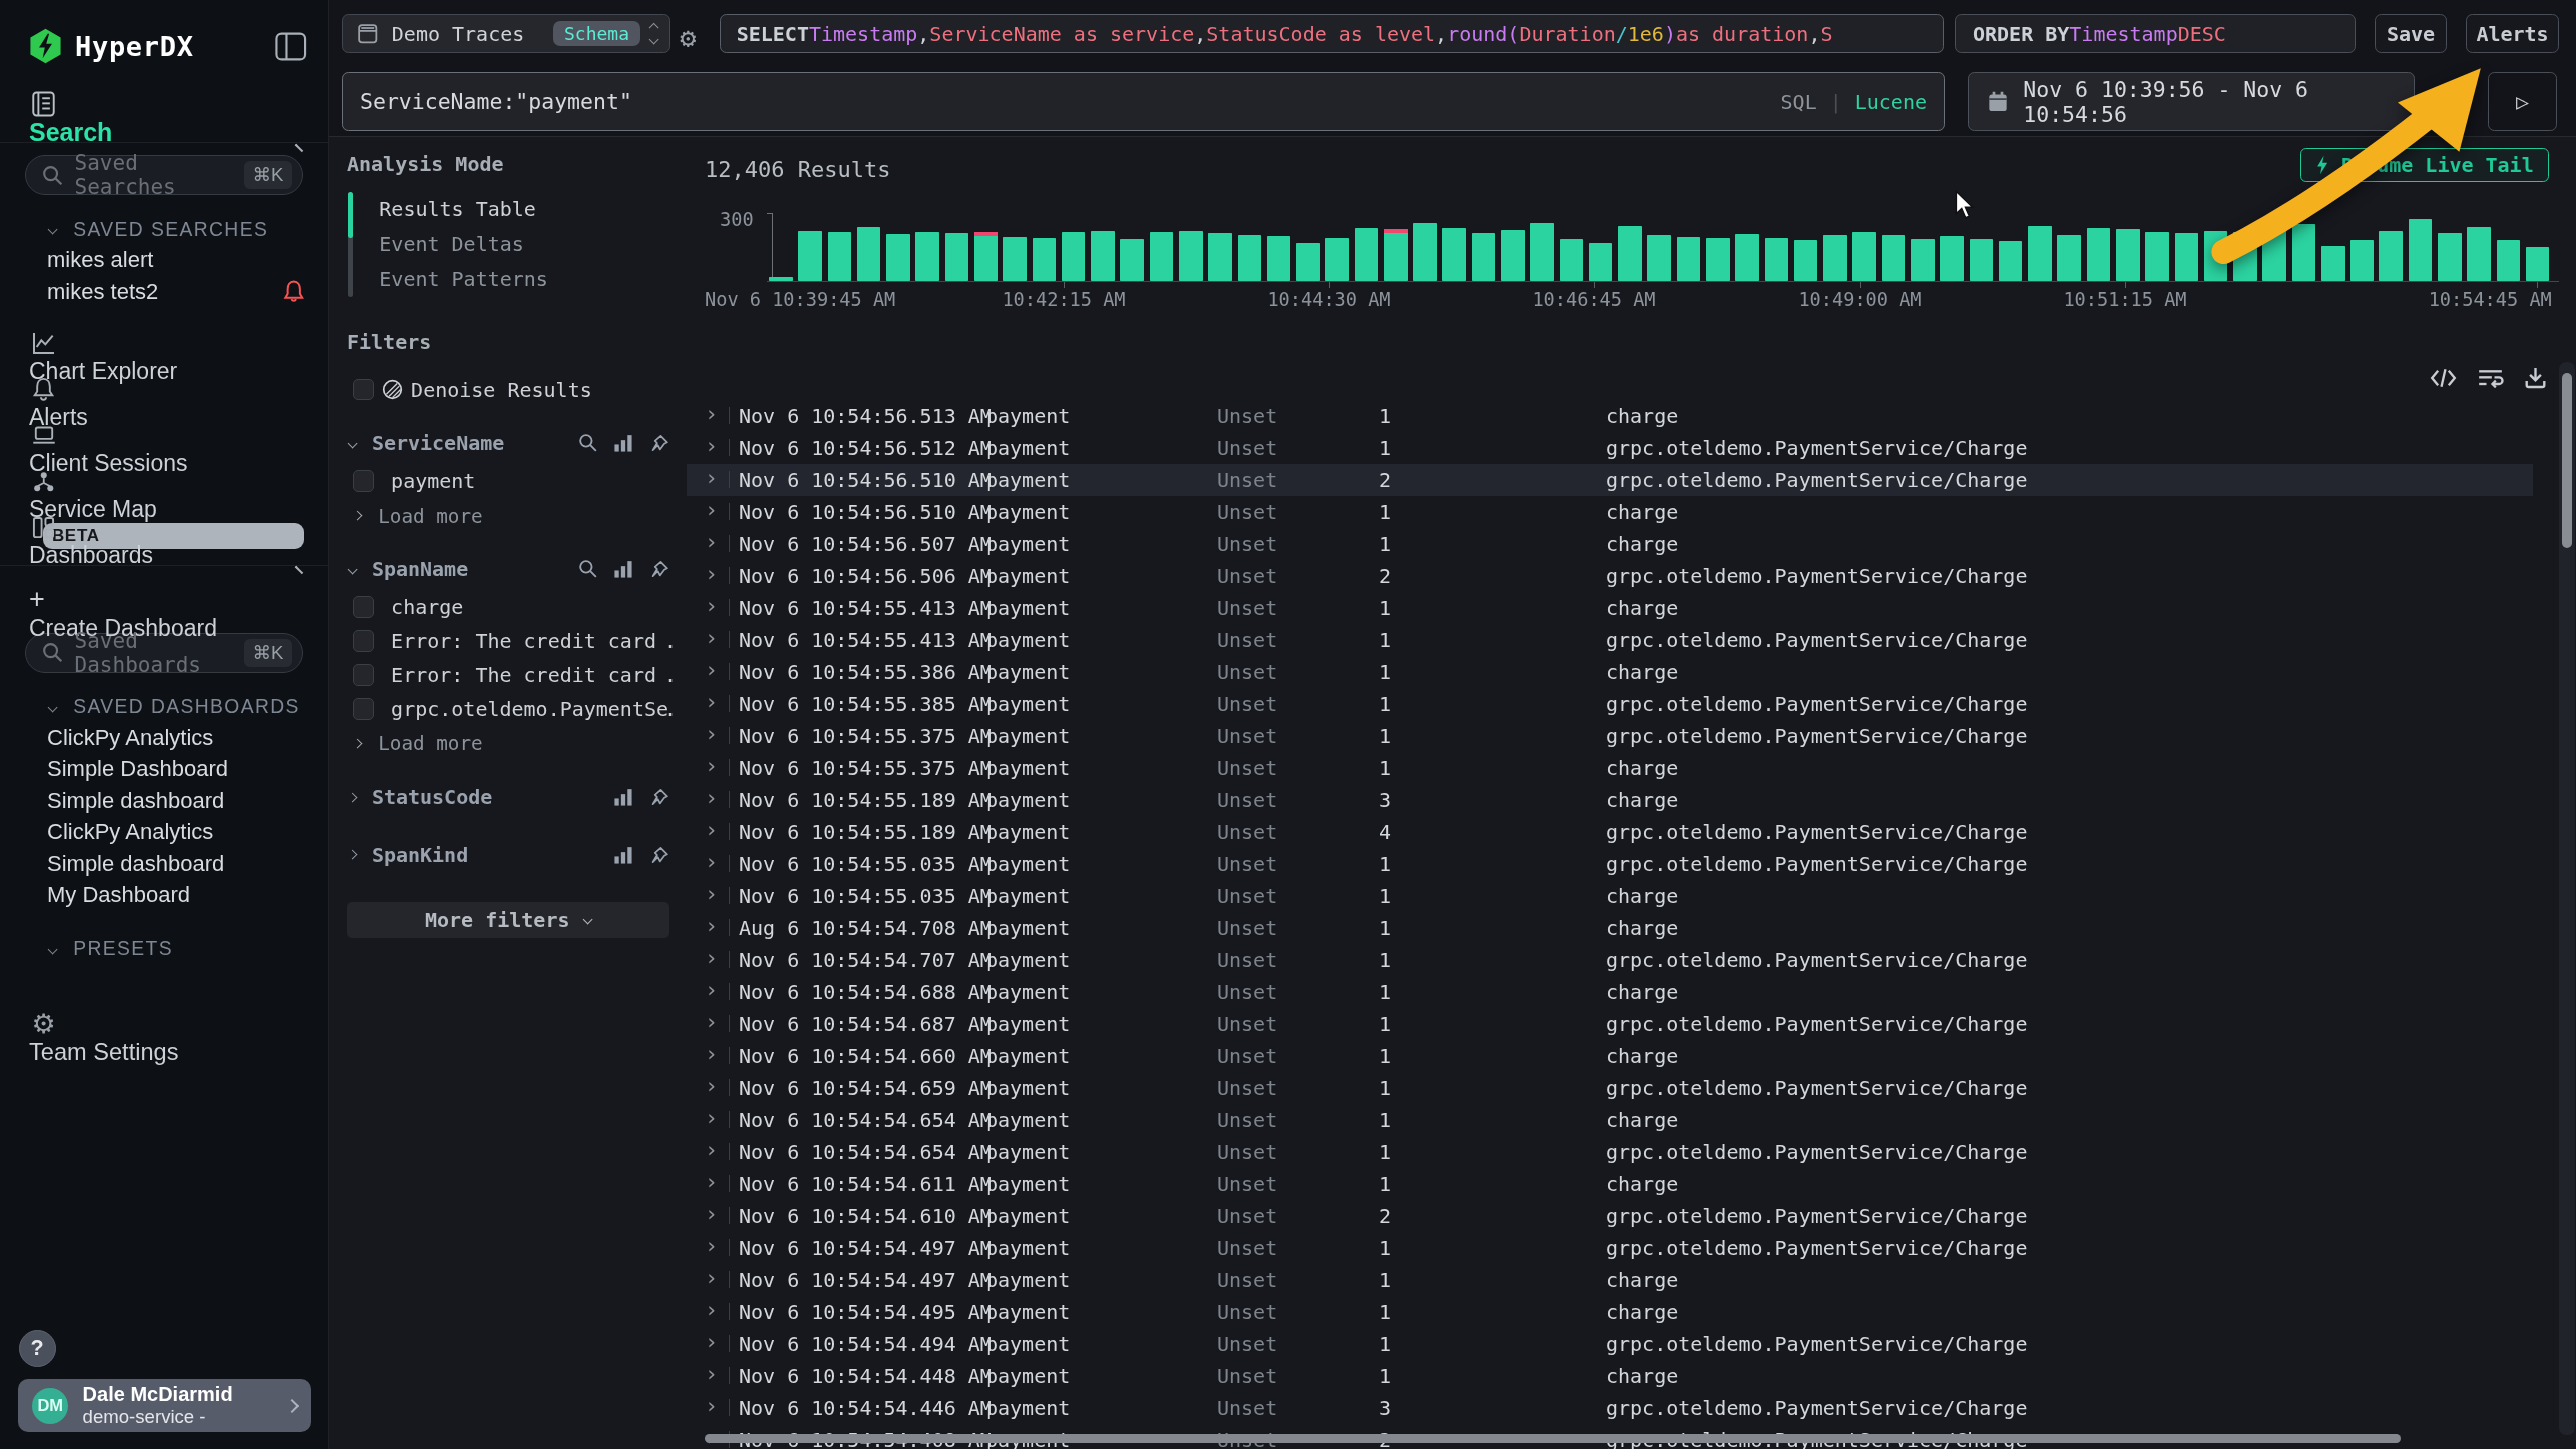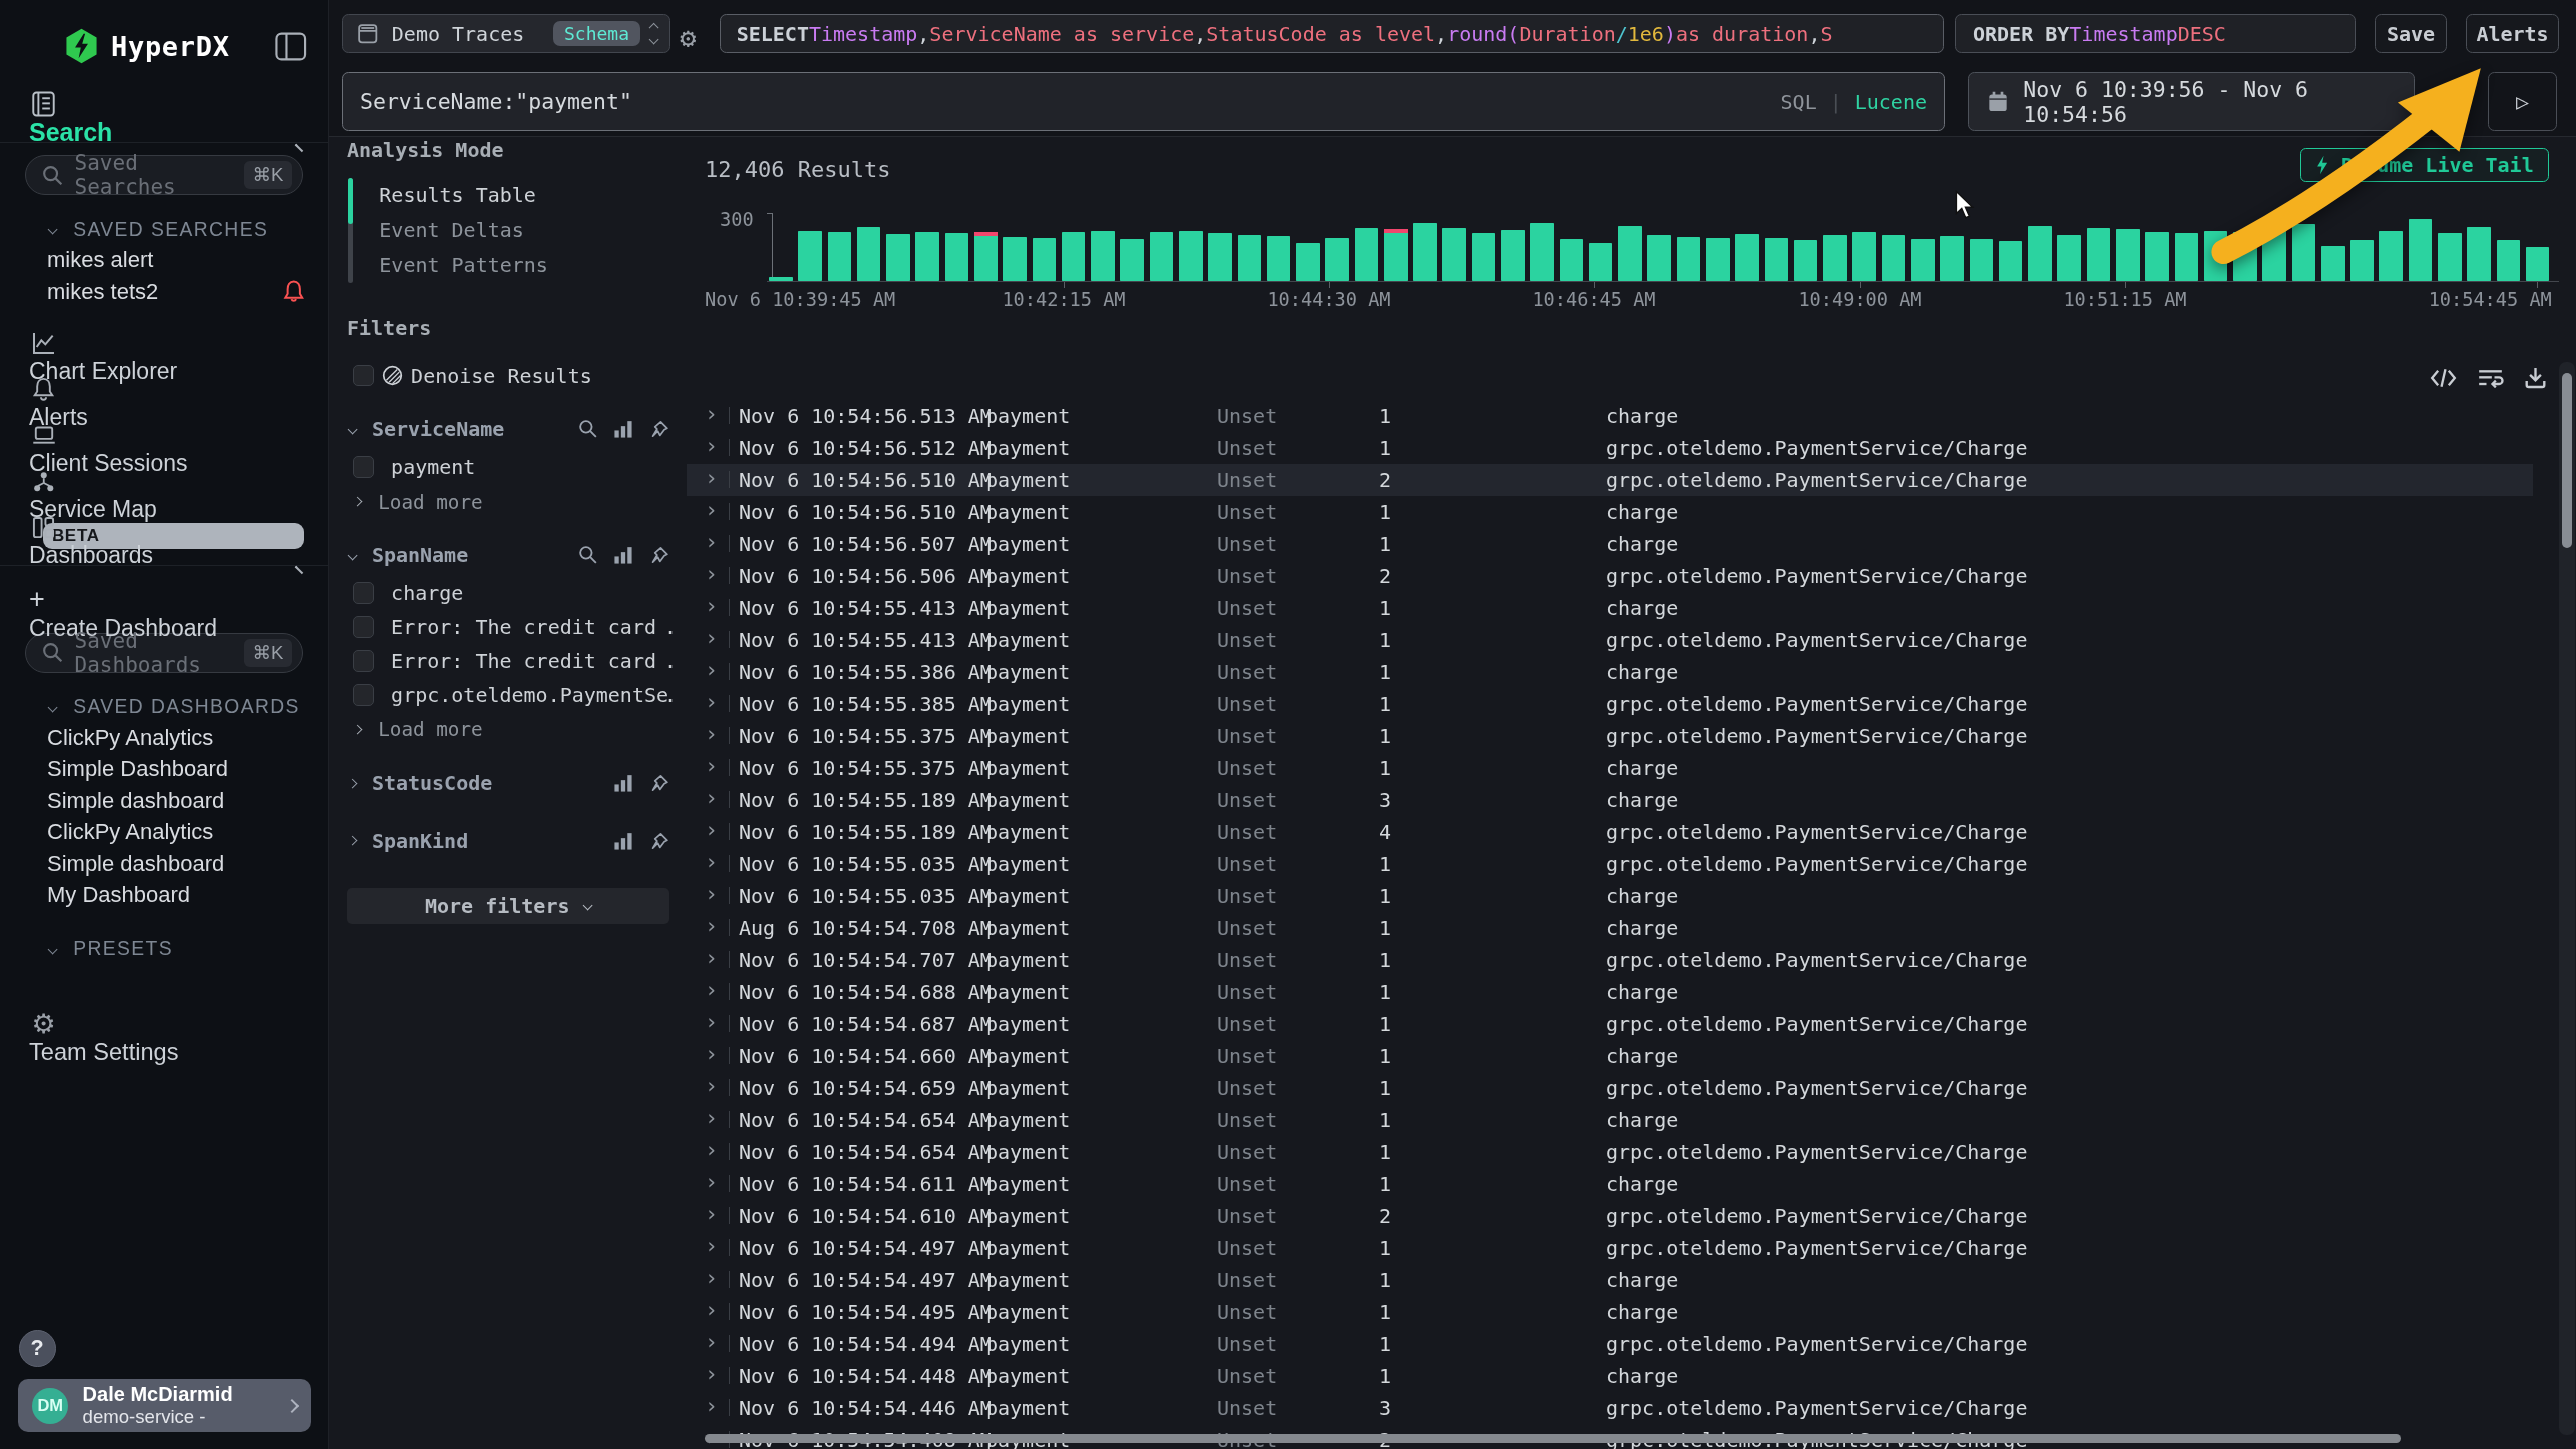--- a/index.html
+++ b/index.html
@@ -9,21 +9,21 @@
     --sb-bg:#0d1015; --panel-bg:#16181e; --top-bg:#121419;
     --line:#24272d; --box-bg:#1f2126; --box-border:#42464e;
     --txt:#d6dade; --dim:#8d939b; --dimmer:#6c7178;
     --accent:#20c997; --bar:#2bd3a0; --slate:#9aa2ae;
   }
   .mono{ font-family:"DejaVu Sans Mono", monospace; }
 
   
   .sidebar{ position:absolute; left:0; top:0; width:329px; height:1450px;
     background:var(--sb-bg); border-right:0.7px solid #1e2127; z-index:3; }
-  .logo-row{ display:flex; align-items:center; padding:26px 21.5px 0 29px; height:66px;margin-left:36px; }
+  .logo-row{ display:flex; align-items:center; padding:26px 21.5px 0 29px; height:66px; }
   .logo-hex{ width:33px; height:36px; flex:0 0 auto; }
   .logo-text{ color:#fff; font-size:27px; font-weight:bold; margin-left:13px; letter-spacing:0.7px; }
   .collapse-btn{ margin-left:auto; width:31.5px; height:29px; }
   .nav-row{ display:flex; padding:0 24px 0 29px; height:46px;
     color:#cdd2d8; font-family:"Liberation Sans", sans-serif; font-size:23px; cursor:pointer;flex-direction:column; }
   .nav-row .nicon{ width:29px; height:29px; margin-right:18.6px; flex:0 0 auto; display:flex; align-items:center; justify-content:center; }
   .nav-search{ margin-top:23px; height:47px; }
   .nav-search .nav-label{ color:#2be3a7; font-weight:bold; font-size:25px; }
   .chev{ display:inline-block; width:10px; height:10px; border-right:2.1px solid #aab0b8; border-bottom:2.1px solid #aab0b8; }
   .chev.up{ transform:rotate(-135deg); } .chev.down{ transform:rotate(45deg); } .chev.right{ transform:rotate(-45deg); }
@@ -88,21 +88,21 @@
   .search-box{ left:13px; top:72px; width:1603px; height:59px; background:#212329;
     border-color:#6c7078; border-width:1.4px; padding:0 17px; font-size:21.5px; }
   .lang{ margin-left:auto; display:flex; align-items:center; gap:13px; font-size:20px; }
   .lang .sql{ color:#8f949b; } .lang .pipe{ color:#4a4e55; } .lang .lucene{ color:#2fd3a2; }
   .date-box{ left:1639px; top:72px; width:447px; height:59px; padding:0 18.6px; background:#24262c;
     border-color:#4d525a; font-size:21.5px; gap:15.7px; }
   .play-btn{ position:absolute; left:2159px; top:72px; width:69px; height:59px; border:1.1px solid #4a4e56;
     border-radius:6.4px; color:#c9cdd3; font-size:21.5px; display:flex; align-items:center; justify-content:center; }
 
   
-  .fpanel{ position:absolute; left:329px; top:121px; width:358px; bottom:0; background:var(--panel-bg);
+  .fpanel{ position:absolute; left:329px; top:135px; width:358px; bottom:0; background:var(--panel-bg);
     color:var(--txt); font-size:20px; padding-top:17px; z-index:1; }
   .flabel{ color:#a8aeb5; font-weight:bold; padding-left:18px; }
   .mode-wrap{ display:flex; margin:15.7px 0 0 19.3px; }
   .mode-track{ width:5px; border-radius:2.9px; background:#3f434a; position:relative; }
   .mode-track .active-seg{ position:absolute; top:0; left:0; right:0; height:46px; background:var(--bar); border-radius:2.9px; }
   .mode-items{ margin-left:26px; }
   .mode-item{ height:35px; display:flex; align-items:center; color:#8d939b; cursor:pointer; }
   .mode-item.active{ color:#ced2d7; }
   .filters-head{ margin-top:33px; }
   .check{ width:21.5px; height:21.5px; background:#24262b; border:1.1px solid #3a3e45; border-radius:5px; flex:0 0 auto; }

